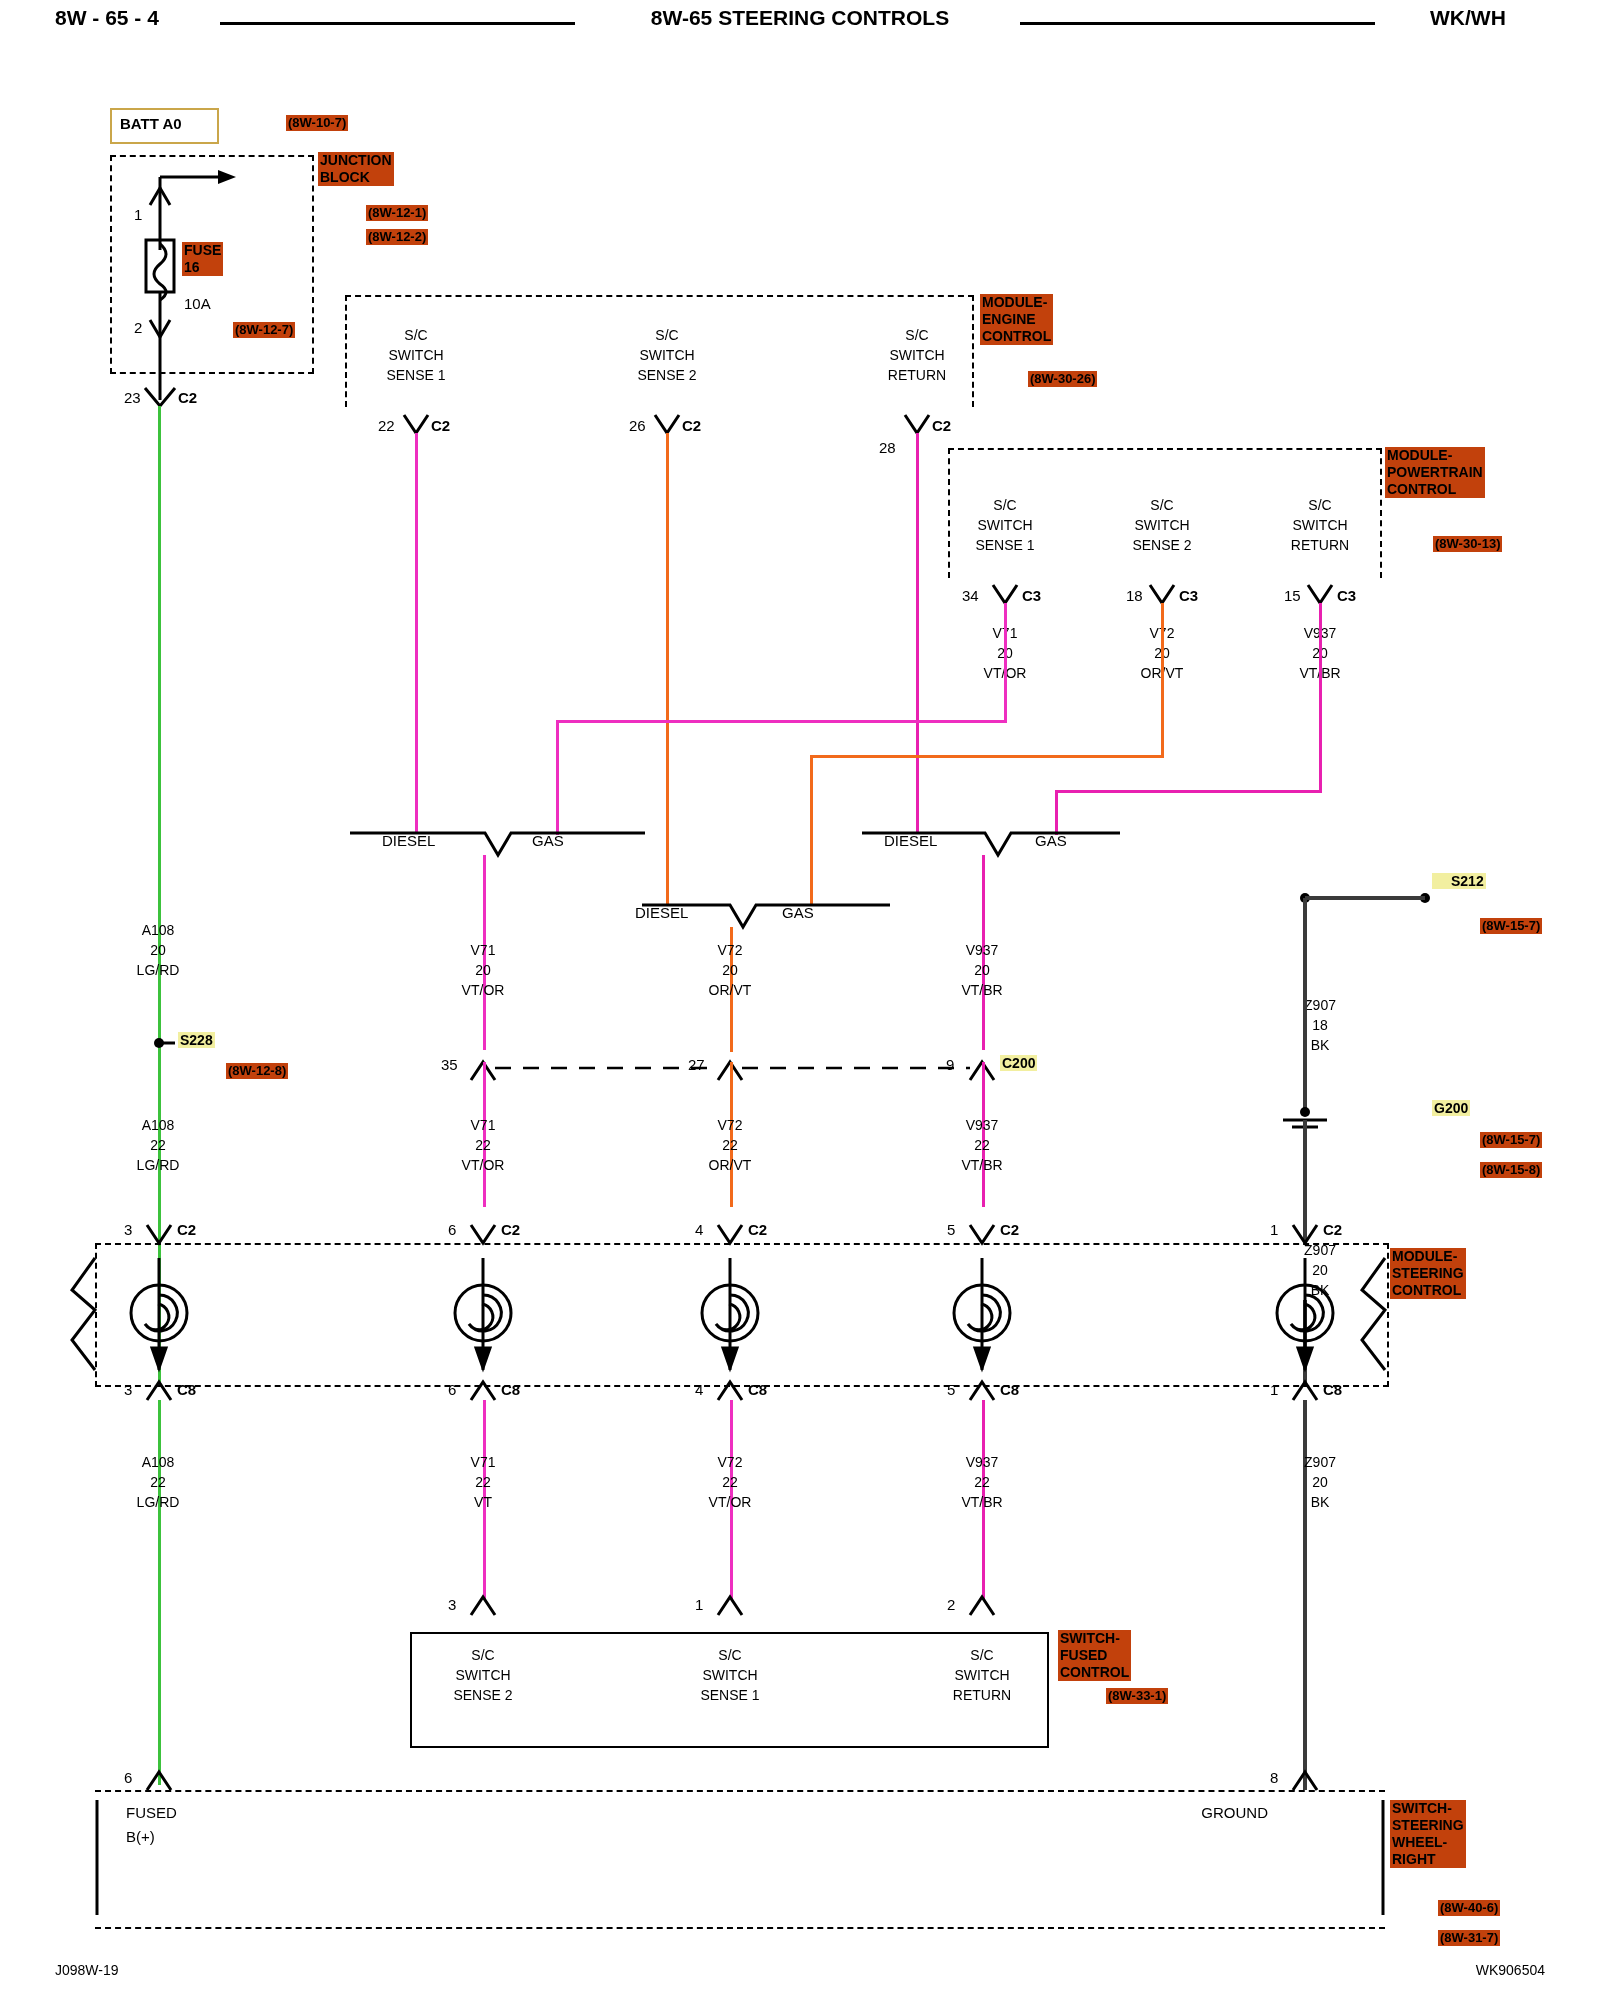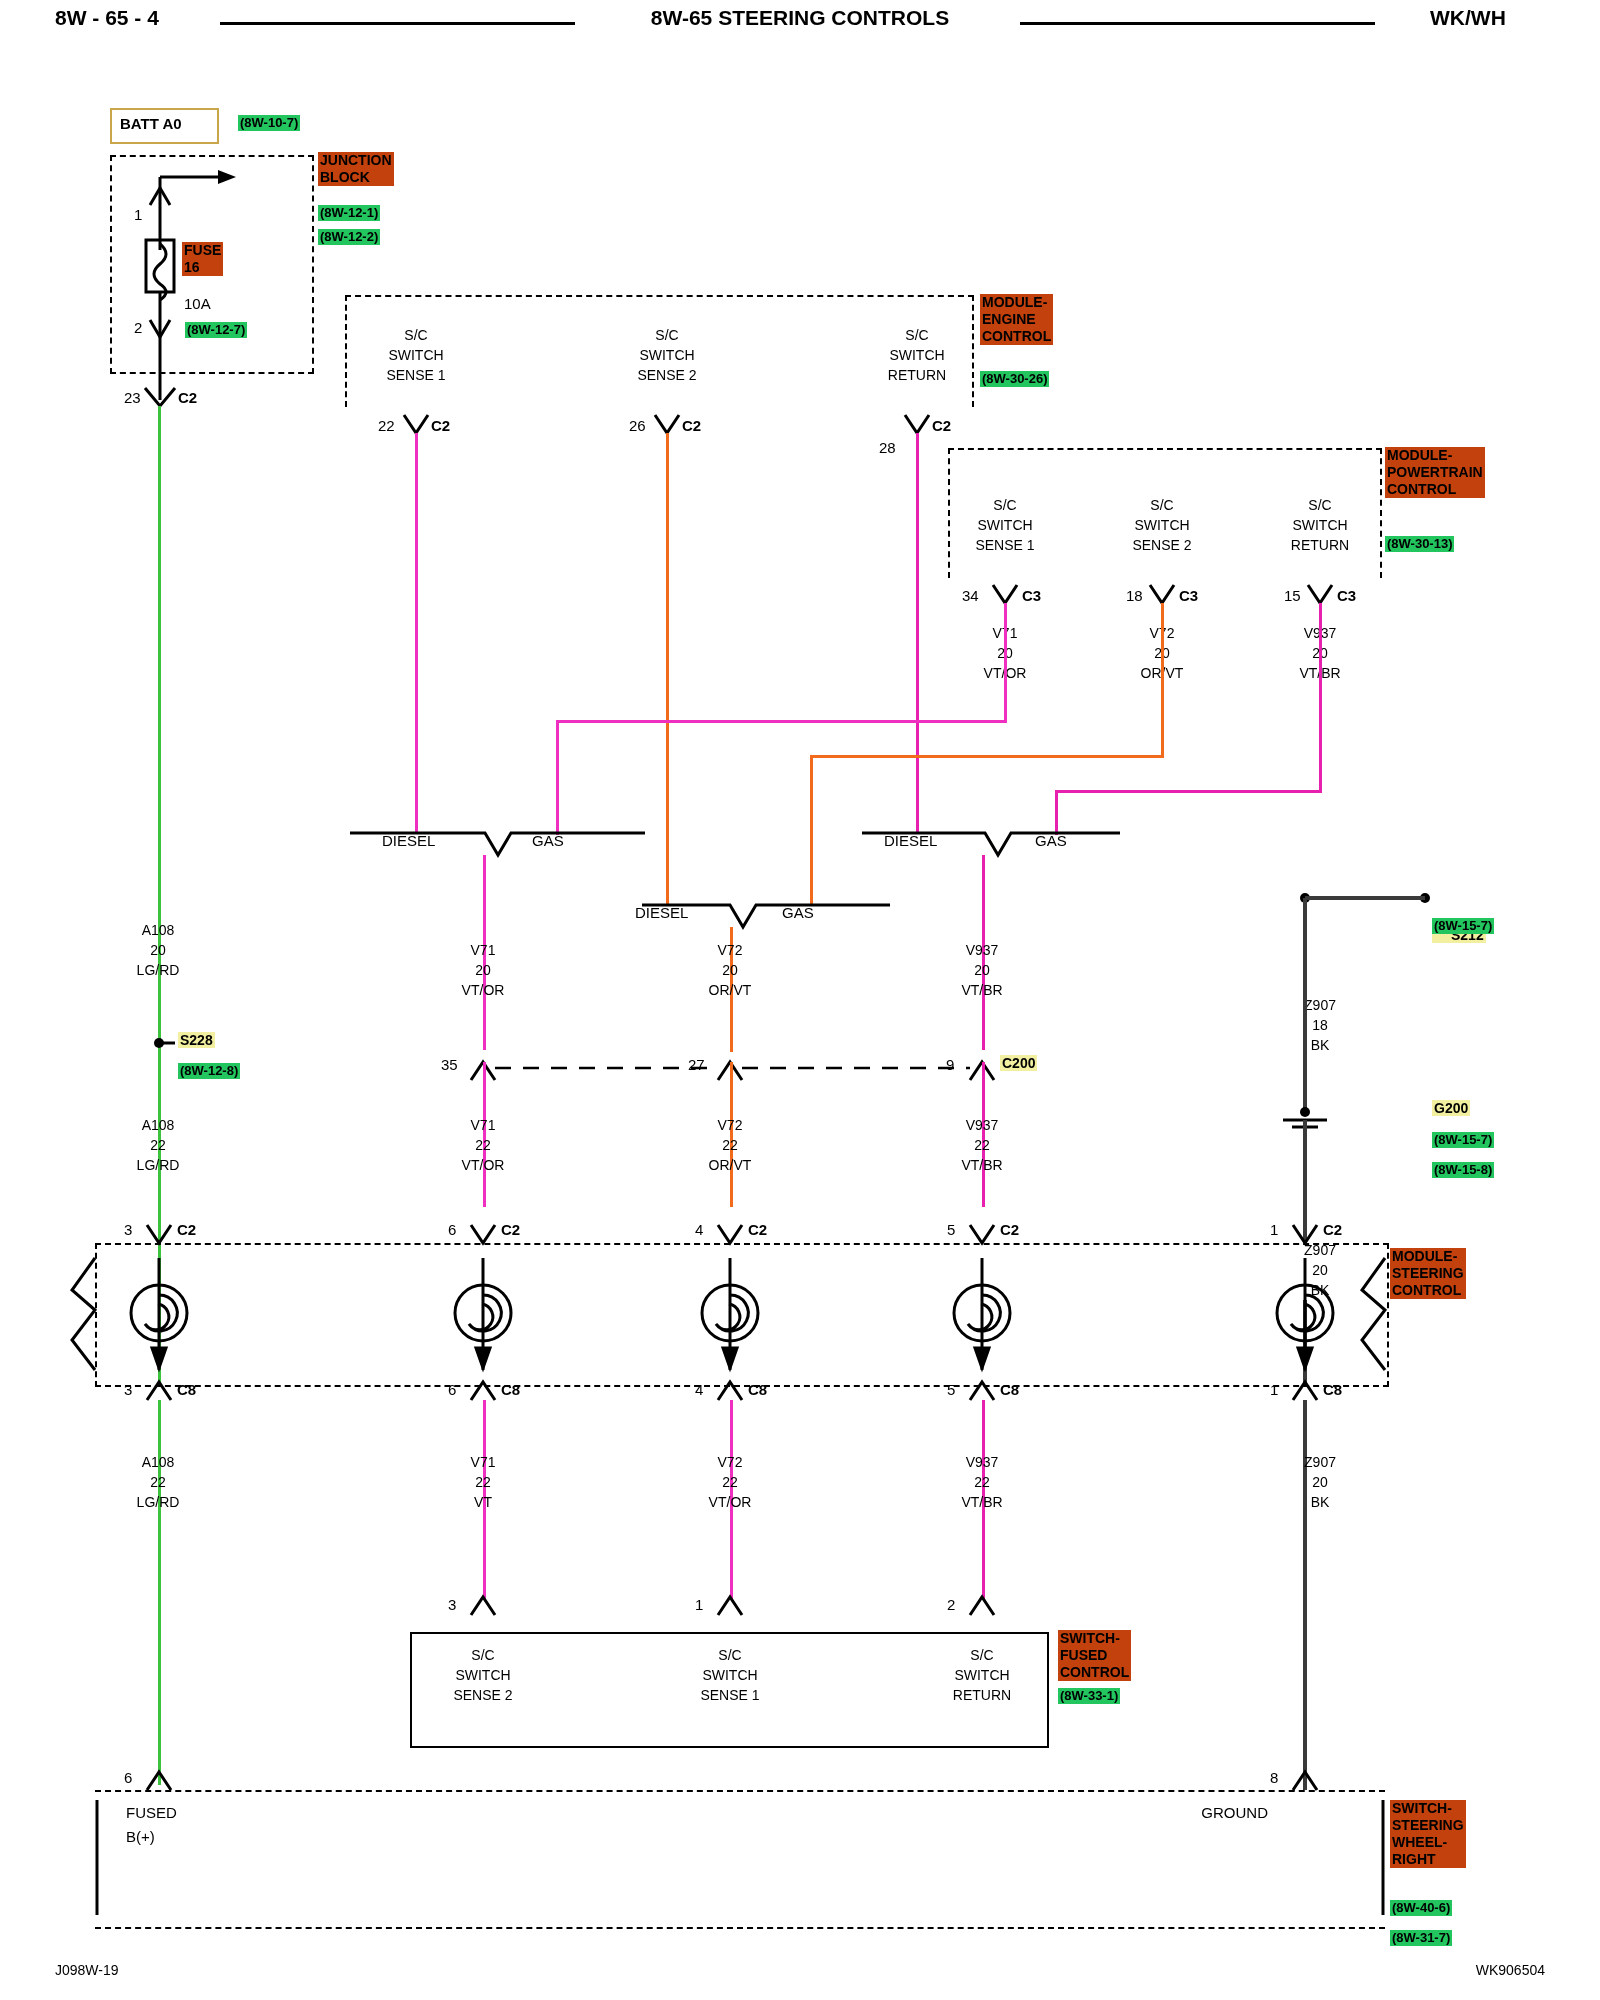--- a/index.html
+++ b/index.html
@@ -14,21 +14,21 @@
   .vline{position:absolute;width:3px;}
   .hline{position:absolute;height:3px;}
   .green{background:#3cc23c;}
   .magenta{background:#ee2fc0;}
   .orange{background:#f26a1b;}
   .mag2{background:#e820b0;}
   .blk{background:#3a3a3a;}
   .dash-box{position:absolute;border:2px dashed #000;}
   .solid-box{position:absolute;border:2px solid #000;}
   .label-green{position:absolute;background:#c2410c;font-size:14px;font-weight:bold;line-height:17px;padding:0 2px;}
-  .label-viol{position:absolute;background:#22c55e;font-size:13px;font-weight:bold;padding:0 2px;line-height:16px;}
+  .label-viol{position:absolute;background:#c2410c;font-size:13px;font-weight:bold;padding:0 2px;line-height:16px;margin-left:48px;}
   .label-yellow{position:absolute;background:#f2efa0;font-size:14px;font-weight:bold;padding:0 2px;}
   .wirelbl{position:absolute;font-size:14px;text-align:center;transform:translateX(-50%);line-height:20px;}
   svg{position:absolute;overflow:visible;}
   .foot{position:absolute;font-size:14px;}
 </style>
 </head>
 <body>
 
 <div id="sheet">
 
@@ -239,21 +239,21 @@
 
   <svg style="left:0;top:0;width:1600px;height:2000px;">
     <circle cx="1305" cy="898" r="5" fill="#000"></circle>
     <circle cx="1425" cy="898" r="5" fill="#000"></circle>
     <line x1="1305" y1="898" x2="1425" y2="898" stroke="#3a3a3a" stroke-width="4"></line>
     <line x1="1305" y1="898" x2="1305" y2="1108" stroke="#3a3a3a" stroke-width="4"></line>
     <circle cx="1305" cy="1112" r="5" fill="#000"></circle>
     <line x1="1283" y1="1120" x2="1327" y2="1120" stroke="#000" stroke-width="3"></line>
     <line x1="1292" y1="1127" x2="1318" y2="1127" stroke="#000" stroke-width="3"></line>
   </svg>
-  <div class="label-yellow" style="left:1432px;top:927px;padding-left:19px;">S212</div>
+  <div class="label-yellow" style="left:1432px;top:873px;padding-left:19px;">S212</div>
   <div class="label-viol" style="left:1432px;top:918px;">(8W-15-7)</div>
   <div class="label-yellow" style="left:1432px;top:1100px;">G200</div>
   <div class="label-viol" style="left:1432px;top:1132px;">(8W-15-7)</div>
   <div class="label-viol" style="left:1432px;top:1162px;">(8W-15-8)</div>
 
   <div class="vline blk" style="left:1303px;top:1120px;height:122px;width:4px;"></div>
   <div class="vline blk" style="left:1303px;top:1300px;height:85px;width:4px;"></div>
   <div class="vline blk" style="left:1303px;top:1400px;height:390px;width:4px;"></div>
 
   <svg style="left:0;top:0;width:1600px;height:2000px;">

